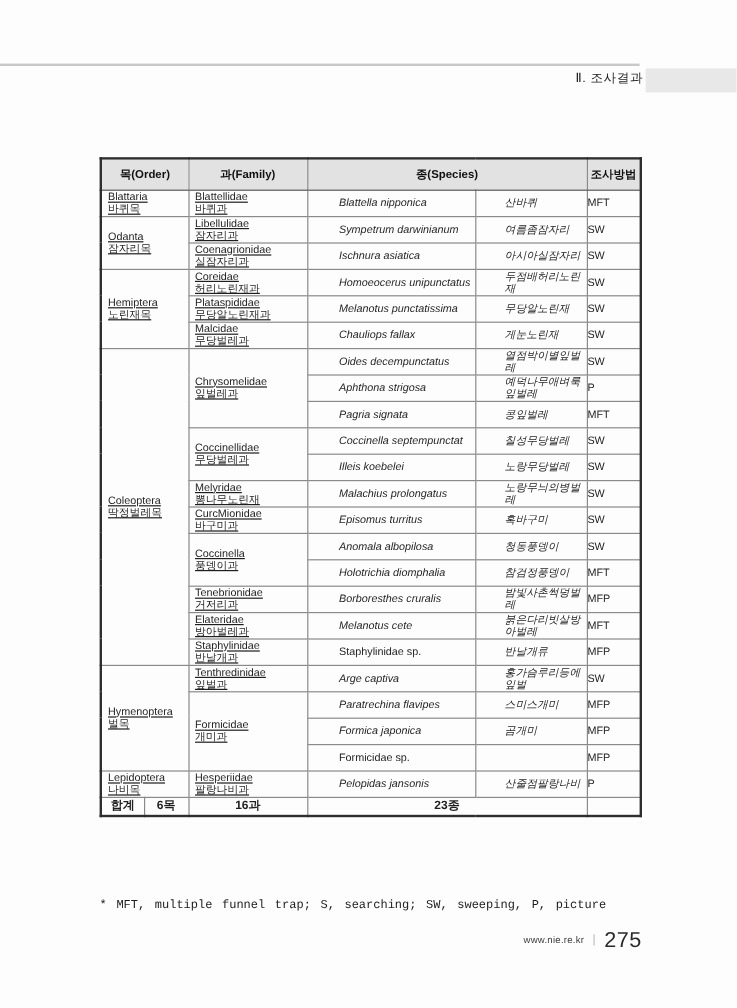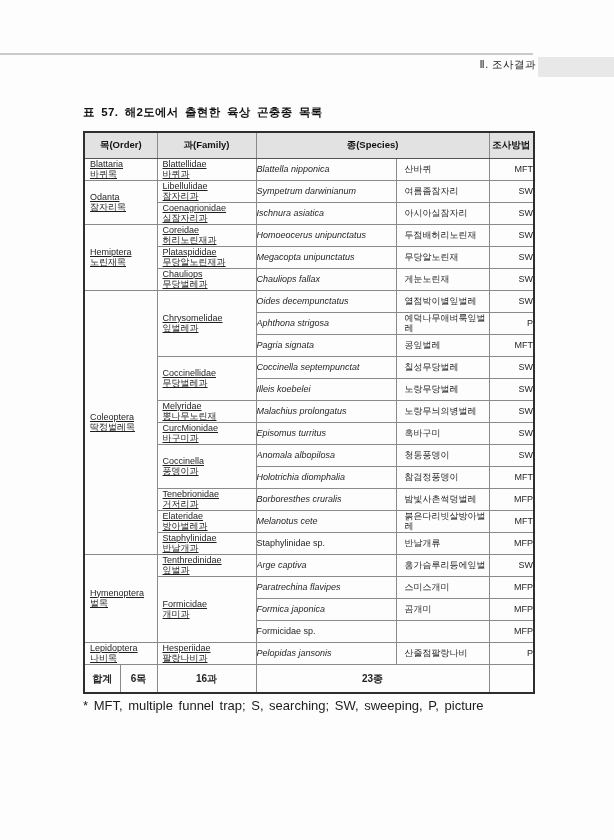--- a/index.html
+++ b/index.html
@@ -43,50 +43,49 @@
     height:26px; background:#e2e2e2;
     font-size:9.5px; font-weight:bold; color:#111;
     text-align:center; vertical-align:middle;
     border-bottom:1px solid #555;
   }
   table.species td {
     height:22px; font-size:9px; line-height:1.15;
     vertical-align:middle; background:#fdfdfd;
   }
   td.order-cell, td.family-cell { padding-left:5px;text-decoration:underline; }
-  td.sci-cell { padding-left:0; }
+  td.sci-cell { padding-left:26px; }
   td.sci-cell.italic { font-style:italic; }
-  td.kor-cell { padding-left:8px; font-size:8.8px; }
-  td.method-cell { text-align:right; }
+  td.kor-cell { padding-left:24px; font-size:8.8px;font-style:italic; }
+  td.method-cell { text-align:left; }
   tr.total-row td {
     font-weight:bold; font-size:10px; text-align:center;
-    border-top:1px solid #555; height:29px;
+    border-top:1px solid #555; height:16px;
   }
   .footnote {
-    position:absolute; left:83px; top:698px;
-    font-size:13px; color:#1c1c1c; word-spacing:2px;
+    position:absolute; left:83px; top:750px;
+    font-size:10px; color:#1c1c1c; word-spacing:2px;font-family:Liberation Mono, monospace;
   }
   .footer {
     position:absolute; top:773px; right:79px;
     display:flex; align-items:center; gap:7px;
   }
   .footer .site { font-size:8px; color:#3c3c3c; letter-spacing:0.2px; }
   .footer .sep { font-size:10px; color:#b5b5b5; }
   .footer .pageno { font-size:18px; color:#2a2a2a; letter-spacing:0.5px; }
 </style>
 </head>
 <body>
 
 <div class="page">
 
   <div class="top-rule"></div>
   <div class="header-section">Ⅱ. 조사결과</div>
   <div class="edge-tab"></div>
 
-  <div class="table-title">표 57. 해2도에서 출현한 육상 곤충종 목록</div>
 
   <table class="species">
     <colgroup>
       <col style="width:36px">
         <col style="width:37px">
       <col style="width:99px">
         <col style="width:140px">
       <col style="width:93px">
         <col style="width:45px">
     </colgroup>
@@ -170,32 +169,32 @@
           <td class="method-cell">
             <div>SW</div>
           </td>
         </tr>
         <tr>
           <td class="family-cell" rowspan="1">
             <div>Plataspididae</div>
             <div>무당알노린재과</div>
           </td>
           <td class="sci-cell italic">
-            <div>Megacopta unipunctatus</div>
+            <div>Melanotus punctatissima</div>
           </td>
           <td class="kor-cell">
             <div>무당알노린재</div>
           </td>
           <td class="method-cell">
             <div>SW</div>
           </td>
         </tr>
         <tr>
           <td class="family-cell" rowspan="1">
-            <div>Chauliops</div>
+            <div>Malcidae</div>
             <div>무당벌레과</div>
           </td>
           <td class="sci-cell italic">
             <div>Chauliops fallax</div>
           </td>
           <td class="kor-cell">
             <div>게눈노린재</div>
           </td>
           <td class="method-cell">
             <div>SW</div>
@@ -451,14 +450,19 @@
         <td>6목</td>
         <td>16과</td>
         <td colspan="2">23종</td>
         <td></td>
       </tr>
     </tfoot>
   </table>
 
   <div class="footnote">* MFT, multiple funnel trap; S, searching; SW, sweeping, P, picture</div>
 
+  <div class="footer">
+    <span class="site">www.nie.re.kr</span>
+    <span class="sep">|</span>
+    <span class="pageno">275</span>
+  </div>
 
 </div>
 
 </body></html>

